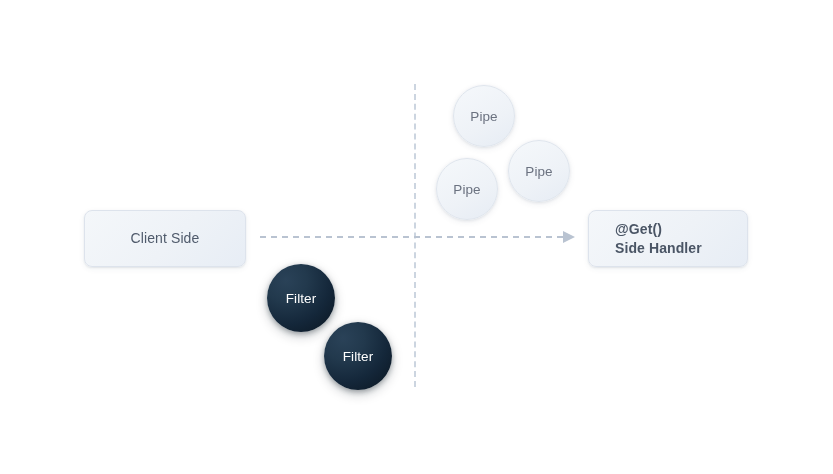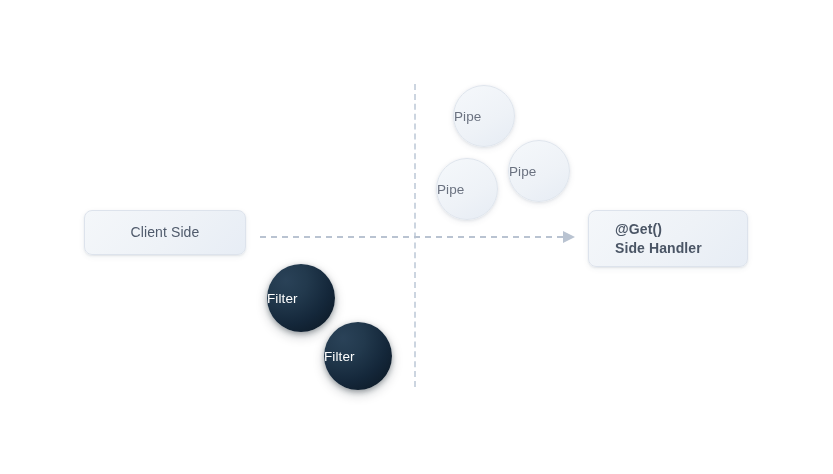--- a/index.html
+++ b/index.html
@@ -37,21 +37,21 @@
   .node-box .box-text {
     font-size: 14px;
     line-height: 19px;
     letter-spacing: 0.1px;
   }
 
   #client-side-box {
     left: 84px;
     top: 210px;
     width: 162px;
-    height: 45px;
+    height: 57px;
     padding-left: 0;
     justify-content: center;
   }
   #client-side-box .box-text {
     font-weight: 500;
     color: #4f5a6b;
   }
 
   #route-handler-box {
     left: 588px;
@@ -65,21 +65,21 @@
     white-space: pre-line;
   }
 
   
   .circle {
     position: absolute;
     border-radius: 50%;
     box-sizing: border-box;
     display: flex;
     align-items: center;
-    justify-content: flex-start;
+    justify-content: center;
   }
   .circle .circle-label {
     font-size: 13.5px;
     letter-spacing: 0.1px;
     pointer-events: none;
   }
 
   .pipe-circle {
     width: 62px;
     height: 62px;

